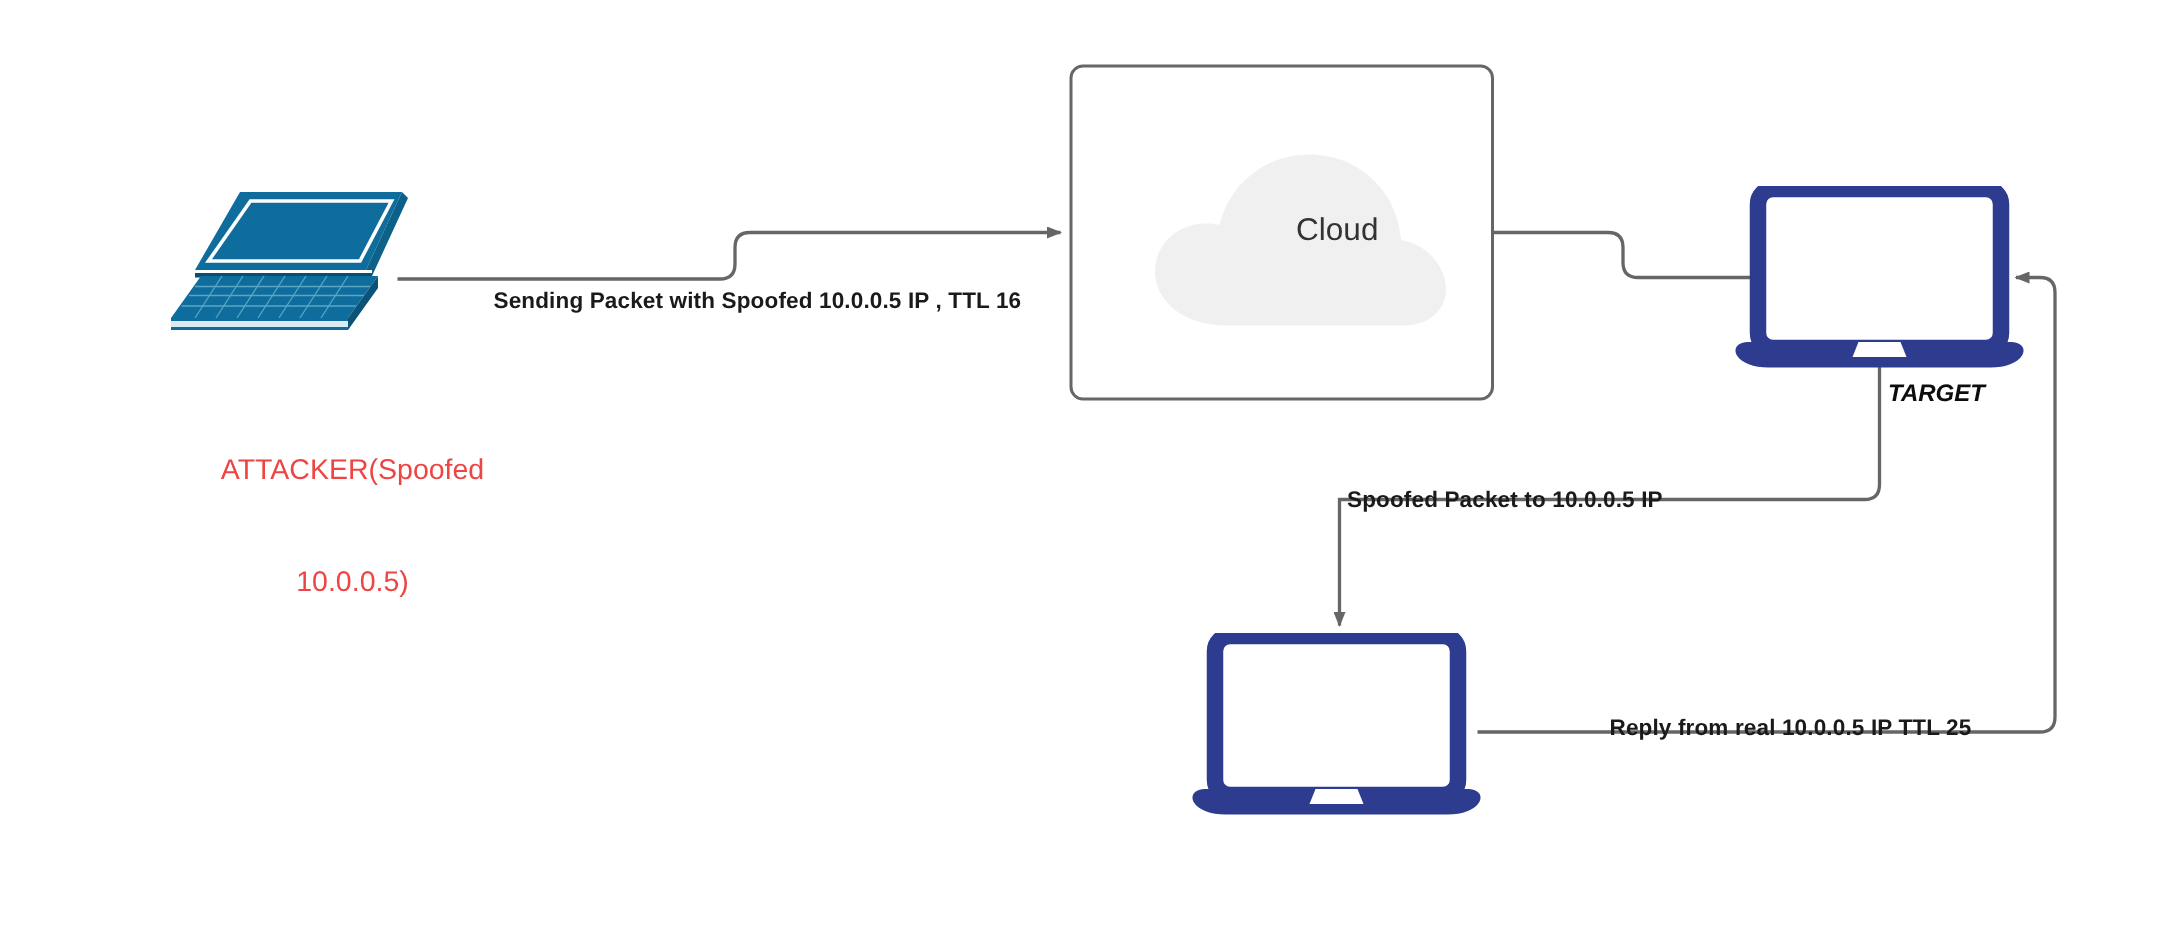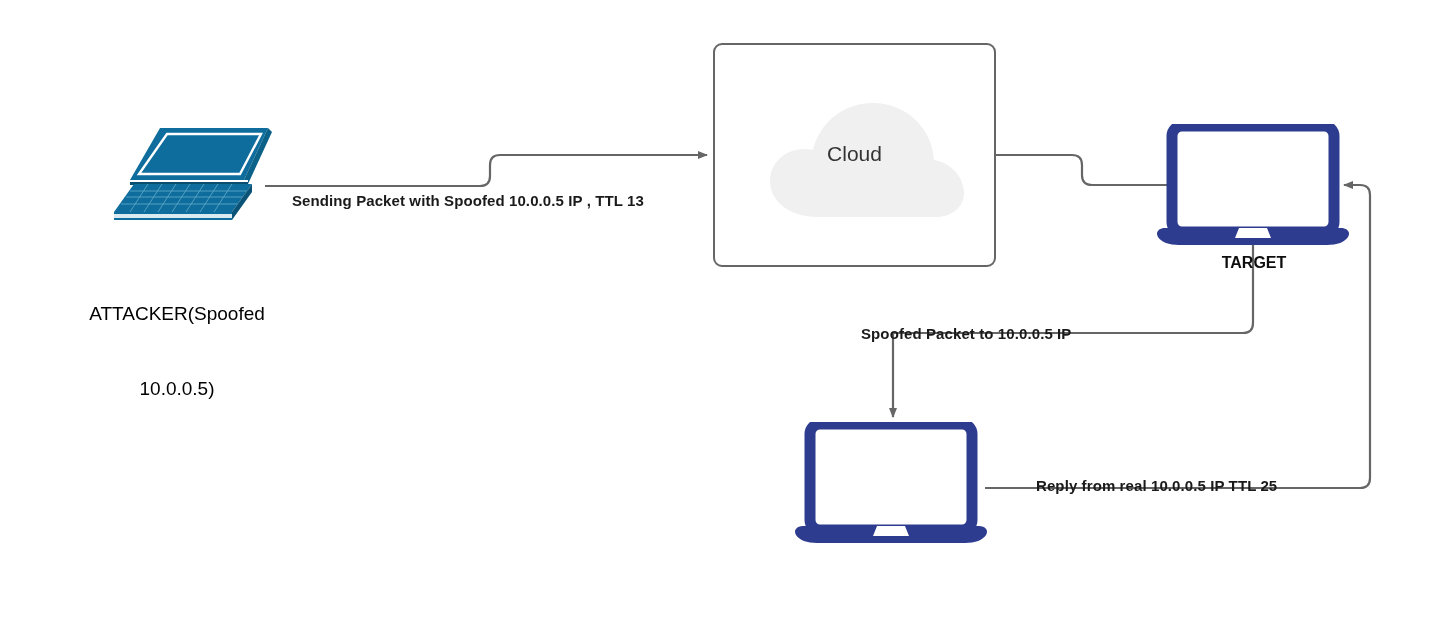--- a/index.html
+++ b/index.html
@@ -22,31 +22,32 @@
     left: 0;
     top: 0;
     width: 1449px;
     height: 622px;
   }
 
   .lbl {
     position: absolute;
     color: #1a1a1a;
     white-space: pre;
+    padding-left: 37px;
   }
 
   
   .attacker-caption {
-    left: 62px;
+    left: 83px;
     top: 251px;
     width: 230px;
     text-align: center;
     font-size: 19px;
     line-height: 25px;
-    color: #000000;
+    color: #ef4444;
   }
 
   
   .edge-label {
     font-size: 15px;
     font-weight: bold;
     color: #1a1a1a;
     letter-spacing: 0.1px;
   }
   .edge-label-1 { left: 292px; top: 192px; }
@@ -54,20 +55,21 @@
   .edge-label-3 { left: 1036px; top: 477px; }
 
   
   .target-caption {
     left: 1170px;
     top: 254px;
     width: 168px;
     text-align: center;
     font-size: 16px;
     font-weight: bold;
+    font-style: italic;
     color: #0d0d0d;
   }
   .victim-caption {
     left: 806px;
     top: 556px;
     width: 180px;
     text-align: center;
     font-size: 18px;
     color: #262626;
   }
@@ -178,17 +180,17 @@
 
   <div class="icon-wrap victim-icon">
     <svg viewBox="0 0 196 124" width="196" height="124" xmlns="http://www.w3.org/2000/svg">
       <rect x="17" y="2" width="162" height="106" rx="10" ry="10" fill="none" stroke="#2e3c8f" stroke-width="11"></rect>
       <path d="M10,104 L186,104 C192,104 196,108 193,113 C190,118 182,121 172,121
                L24,121 C14,121 6,118 3,113 C0,108 4,104 10,104 Z" fill="#2e3c8f"></path>
       <path d="M84,104 L112,104 L116,114 L80,114 Z" fill="#ffffff"></path>
     </svg>
   </div>
 
-  <div class="lbl edge-label edge-label-1">Sending Packet with Spoofed 10.0.0.5 IP , TTL 13</div>
+  <div class="lbl edge-label edge-label-1">Sending Packet with Spoofed 10.0.0.5 IP , TTL 16</div>
   <div class="lbl edge-label edge-label-2">Spoofed Packet to 10.0.0.5 IP</div>
   <div class="lbl edge-label edge-label-3">Reply from real 10.0.0.5 IP TTL 25</div>
 
 </div>
 
 </body></html>

